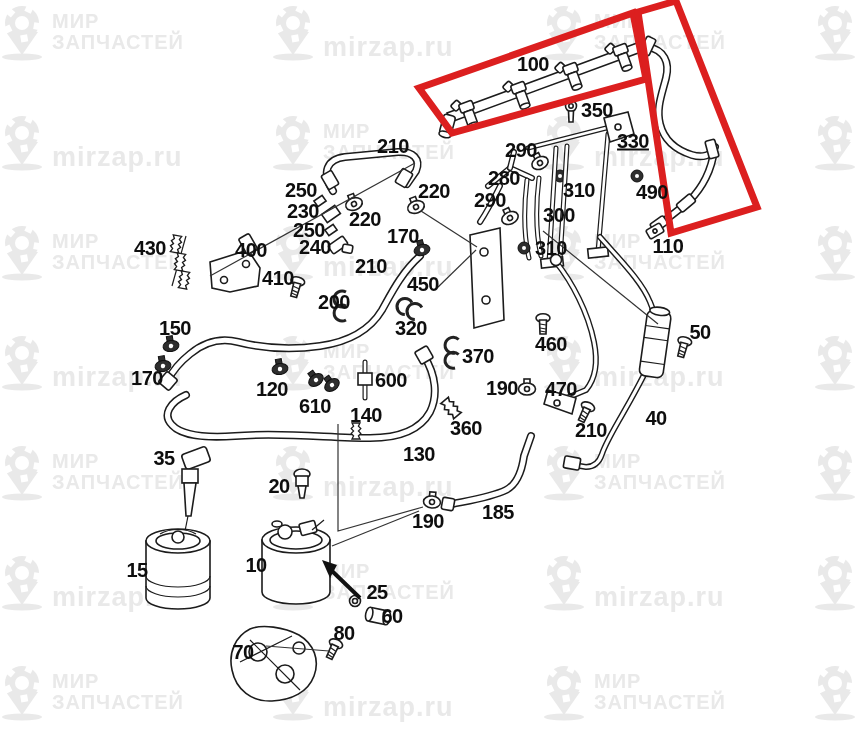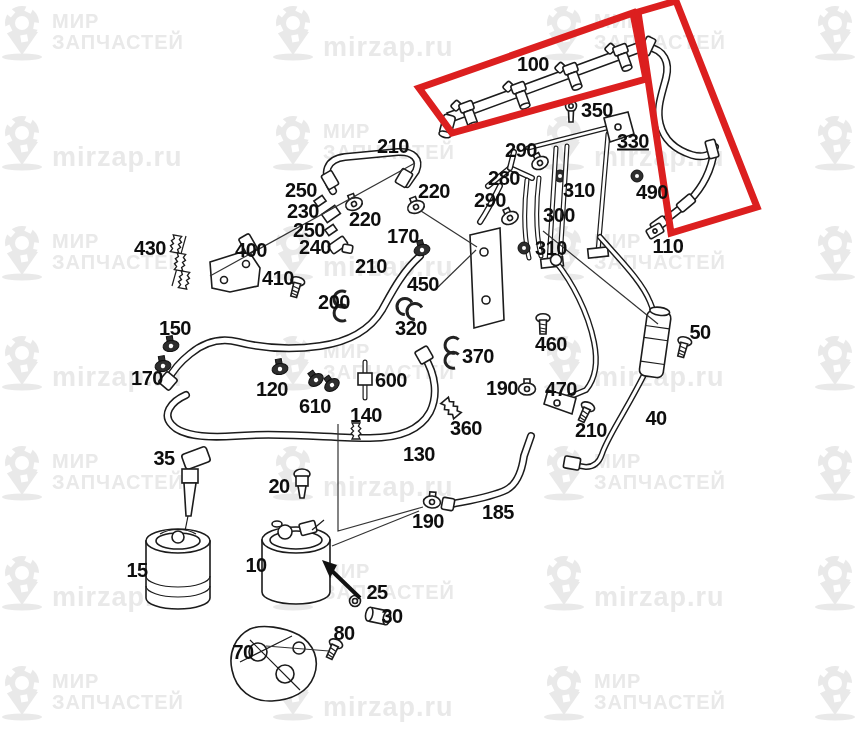--- a/index.html
+++ b/index.html
@@ -554,17 +554,17 @@
       <div class="plabel" style="left: 660px; top: 332px; margin-left: 40px;">50</div>
       <div class="plabel" style="left: 656px; top: 418px;">40</div>
       <div class="plabel" style="left: 419px; top: 454px;">130</div>
       <div class="plabel" style="left: 164px; top: 458px;">35</div>
       <div class="plabel" style="left: 279px; top: 486px;">20</div>
       <div class="plabel" style="left: 428px; top: 521px;">190</div>
       <div class="plabel" style="left: 498px; top: 512px;">185</div>
       <div class="plabel" style="left: 137px; top: 570px;">15</div>
       <div class="plabel" style="left: 256px; top: 565px;">10</div>
       <div class="plabel" style="left: 377px; top: 592px;">25</div>
-      <div class="plabel" style="left: 392px; top: 616px;">30</div>
+      <div class="plabel" style="left: 392px; top: 616px;">60</div>
       <div class="plabel" style="left: 344px; top: 633px;">80</div>
       <div class="plabel" style="left: 243px; top: 652px;">70</div>
     </div>
 </div>
 
 </body></html>

